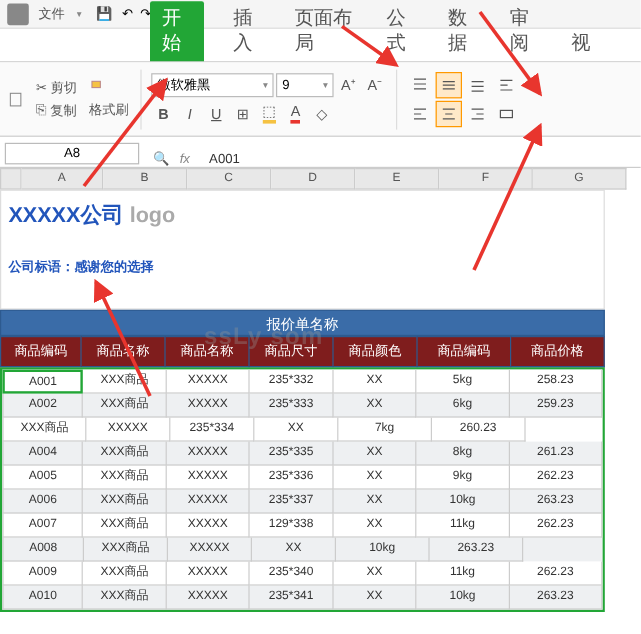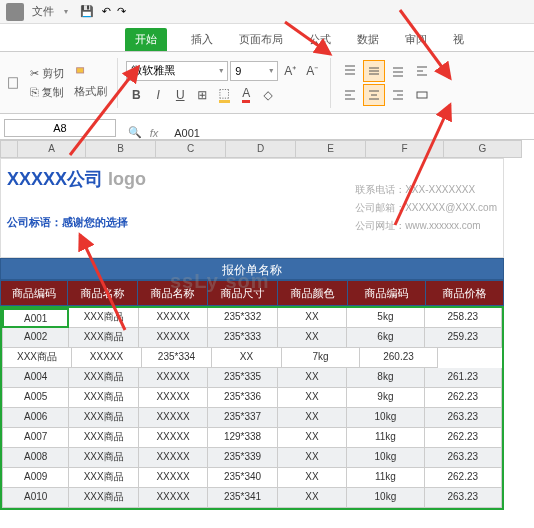--- a/index.html
+++ b/index.html
@@ -2,21 +2,21 @@
 <html><head>
 <meta charset="utf-8">
 <style>
 *{margin:0;padding:0;box-sizing:border-box;font-family:"Microsoft YaHei",Arial,sans-serif}
 body{background:#fff;width:534px;height:528px;overflow:hidden;position:relative;font-size:11px}
 .menubar{height:24px;background:#f5f5f5;display:flex;align-items:center;padding:0 6px;gap:2px;border-bottom:1px solid #ddd}
 .mb-icon{width:18px;height:18px;background:#888;border-radius:2px}
 .mb-label{padding:0 6px;color:#555}
 .mb-dd{color:#888;font-size:8px;padding:0 2px}
 .tabbar{height:28px;display:flex;align-items:flex-end;gap:22px;padding:0 40px 0 125px;border-bottom:1px solid #ccc}
-.tab{padding:4px 2px;color:#555;font-size:11px;cursor:pointer}
+.tab{padding:4px 2px;color:#555;font-size:16px;cursor:pointer}
 .tab.active{background:#22a636;color:#fff;padding:4px 10px;border-radius:2px 2px 0 0}
 .ribbon{height:62px;background:#fafafa;border-bottom:1px solid #ccc;display:flex;align-items:center;padding:2px 4px;gap:6px}
 .rgroup{display:flex;flex-direction:column;gap:2px}
 .rbtn{display:flex;align-items:center;gap:3px;padding:1px 2px;color:#555;font-size:11px}
 .rbtn svg{width:14px;height:14px}
 .vdiv{width:1px;height:50px;background:#ddd;margin:0 2px}
 .font-box{display:flex;flex-direction:column;gap:4px}
 .font-row{display:flex;gap:2px;align-items:center}
 .combo{border:1px solid #bbb;background:#fff;height:20px;display:flex;align-items:center;padding:0 4px;font-size:11px}
 .combo.font{width:102px}
@@ -199,25 +199,20 @@
     <div class="ch cD">D</div>
     <div class="ch cE">E</div>
     <div class="ch cF">F</div>
     <div class="ch cG">G</div>
   </div>
   <div class="grid-area">
     <div class="content">
       <div class="header-zone">
         <div class="company"><span>XXXXX公司</span> <span class="logo">logo</span></div>
         <div class="slogan">公司标语：感谢您的选择</div>
-        <div class="cinfo">
-          <div>联系电话：XXX-XXXXXXX</div>
-          <div>公司邮箱：XXXXXX@XXX.com</div>
-          <div>公司网址：www.xxxxxx.com</div>
-        </div>
       </div>
       <div class="quote-title">报价单名称</div>
       <div class="thdr">
         <div class="th cA">商品编码</div>
         <div class="th cB">商品名称</div>
         <div class="th cC">商品名称</div>
         <div class="th cD">商品尺寸</div>
         <div class="th cE">商品颜色</div>
         <div class="th cF">商品编码</div>
         <div class="th cG">商品价格</div>
@@ -282,21 +277,20 @@
             <div class="td cC">XXXXX</div>
             <div class="td cD">129*338</div>
             <div class="td cE">XX</div>
             <div class="td cF">11kg</div>
             <div class="td cG">262.23</div>
           </div>
           <div class="tr">
             <div class="td cA">A008</div>
             <div class="td cB">XXX商品</div>
             <div class="td cC">XXXXX</div>
-            <div class="td cD">235*339</div>
             <div class="td cE">XX</div>
             <div class="td cF">10kg</div>
             <div class="td cG">263.23</div>
           </div>
           <div class="tr">
             <div class="td cA">A009</div>
             <div class="td cB">XXX商品</div>
             <div class="td cC">XXXXX</div>
             <div class="td cD">235*340</div>
             <div class="td cE">XX</div>

